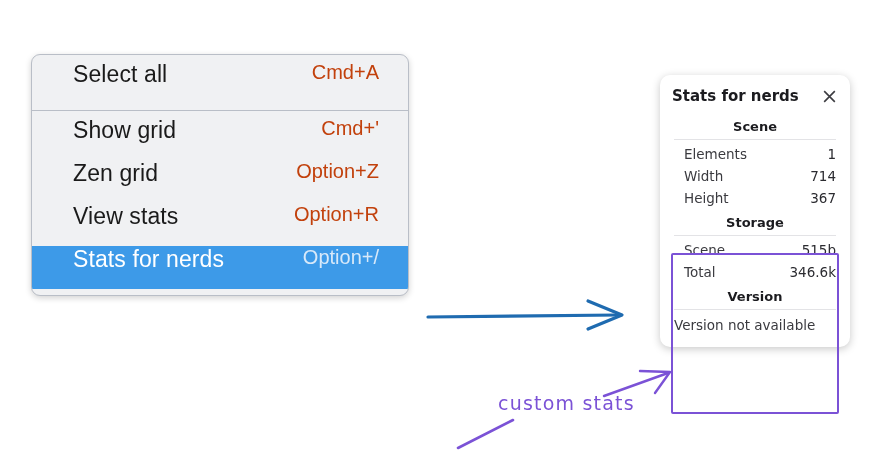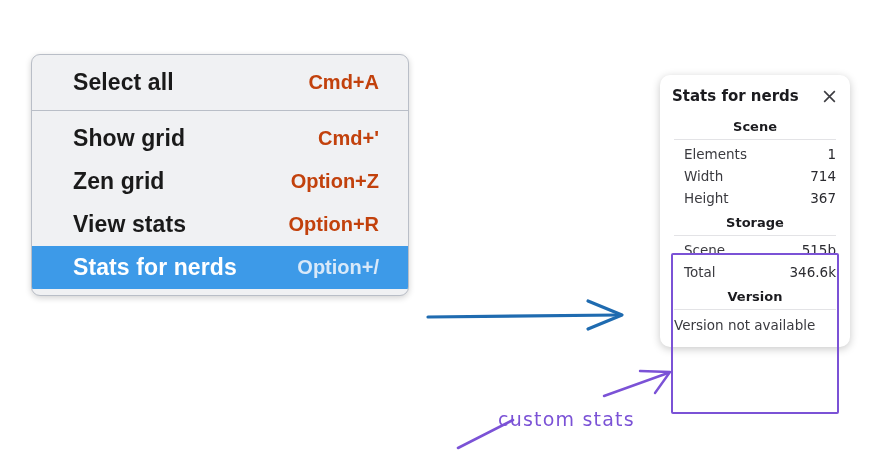--- a/index.html
+++ b/index.html
@@ -29,25 +29,24 @@
   }
   .menu-group {
     padding: 6px 0;
   }
   .menu-group + .menu-group {
     border-top: 1px solid #b9bec7;
   }
   .menu-item {
     height: 43px;
     display: flex;
-    align-items: center;
+    align-items: flex-start;
     justify-content: space-between;
     padding: 0 29px 0 41px;
     box-sizing: border-box;
-    font-weight: bold;
   }
   .menu-item.selected {
     background: #3d9ae8;
   }
   .menu-label {
     font-size: 23px;
     color: #1a1a1a;
     letter-spacing: 0.1px;
   }
   .menu-shortcut {
@@ -130,21 +129,21 @@
   
   #annotations {
     position: absolute;
     left: 0; top: 0;
     width: 873px; height: 461px;
     pointer-events: none;
   }
   #handwriting {
     position: absolute;
     left: 498px;
-    top: 408px;
+    top: 392px;
     font-family: "DejaVu Sans", sans-serif;
     font-size: 19px;
     color: #7b52d6;
     letter-spacing: 1.2px;
     white-space: nowrap;
   }
 </style>
 </head>
 <body>
 

